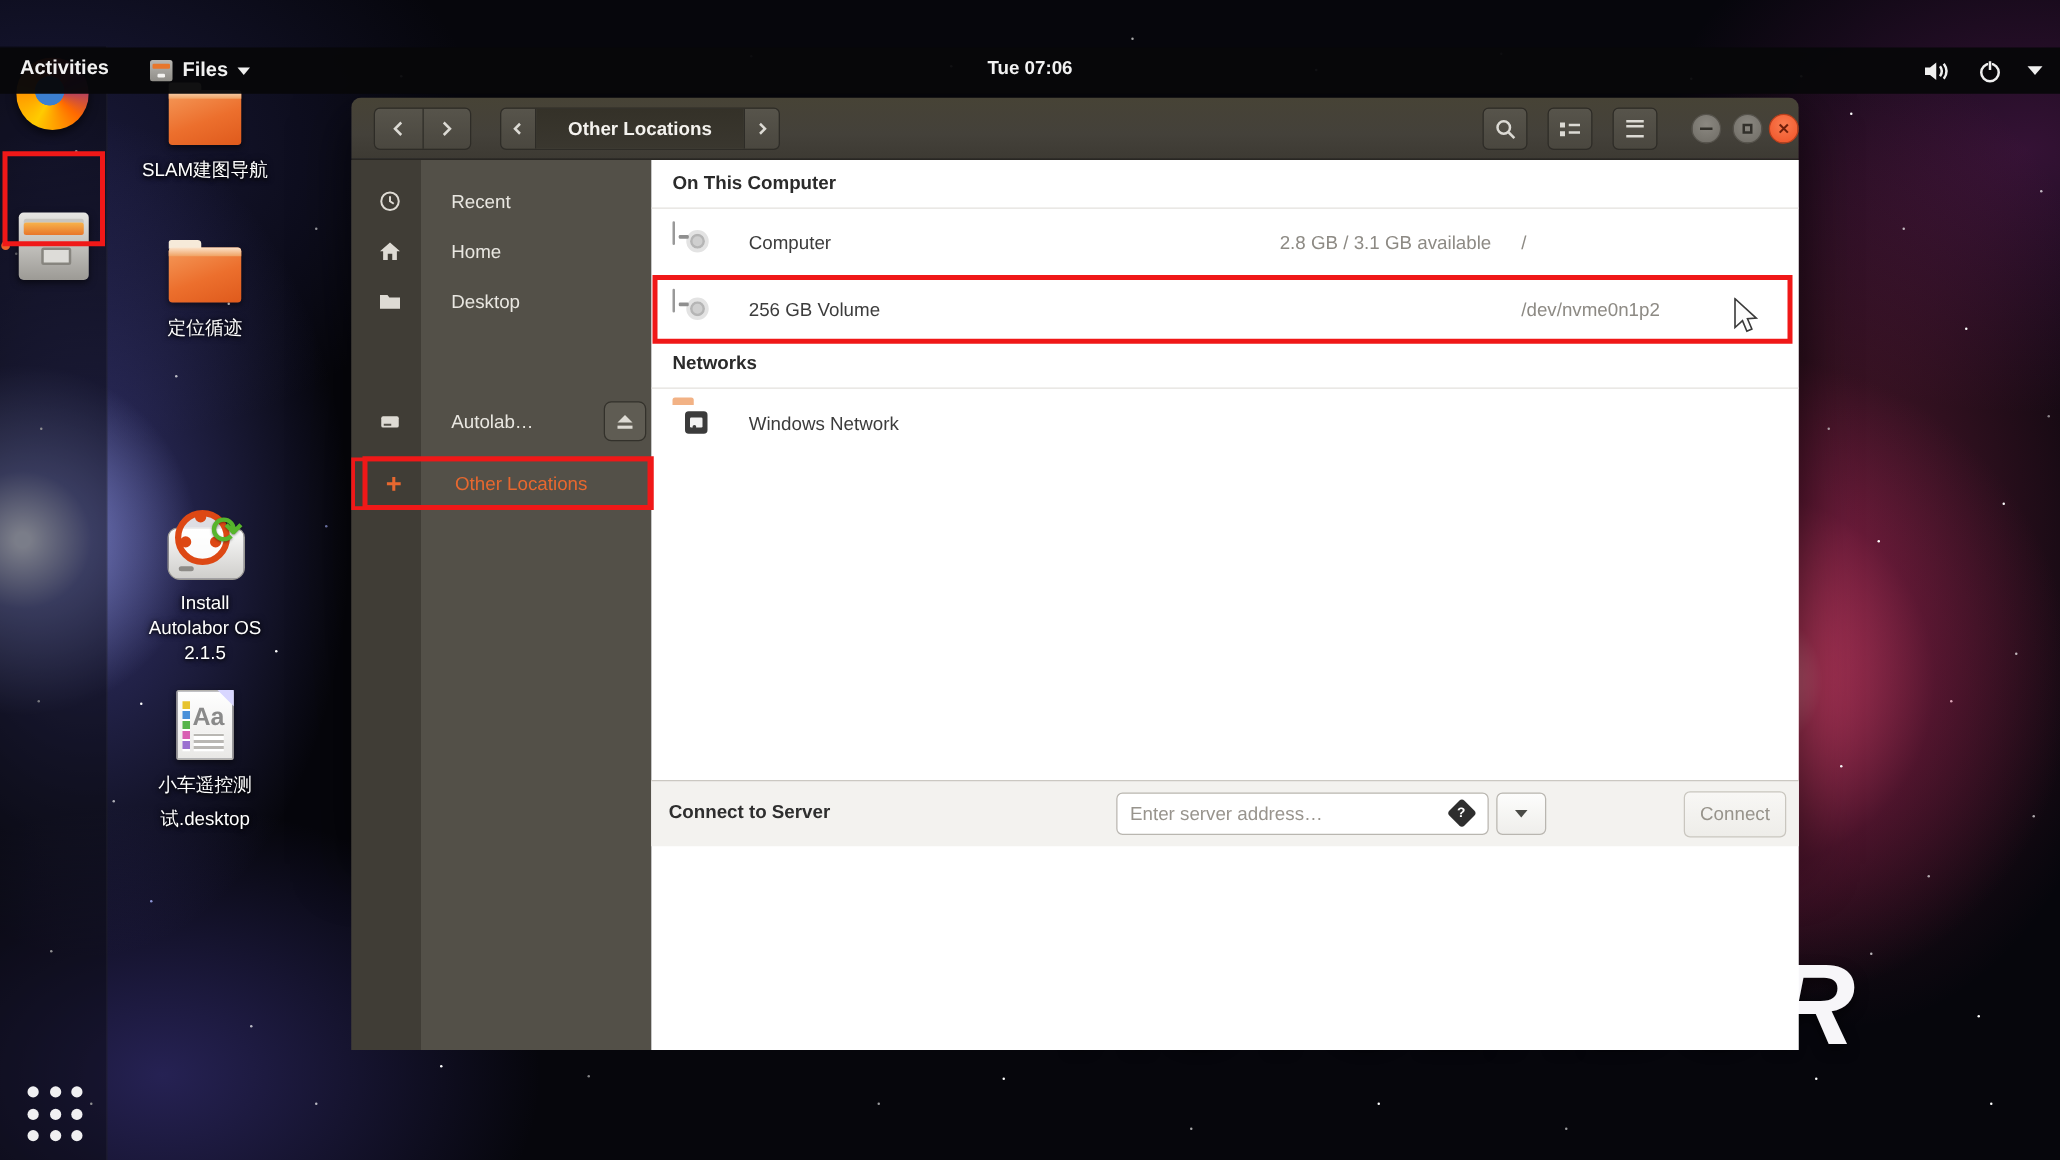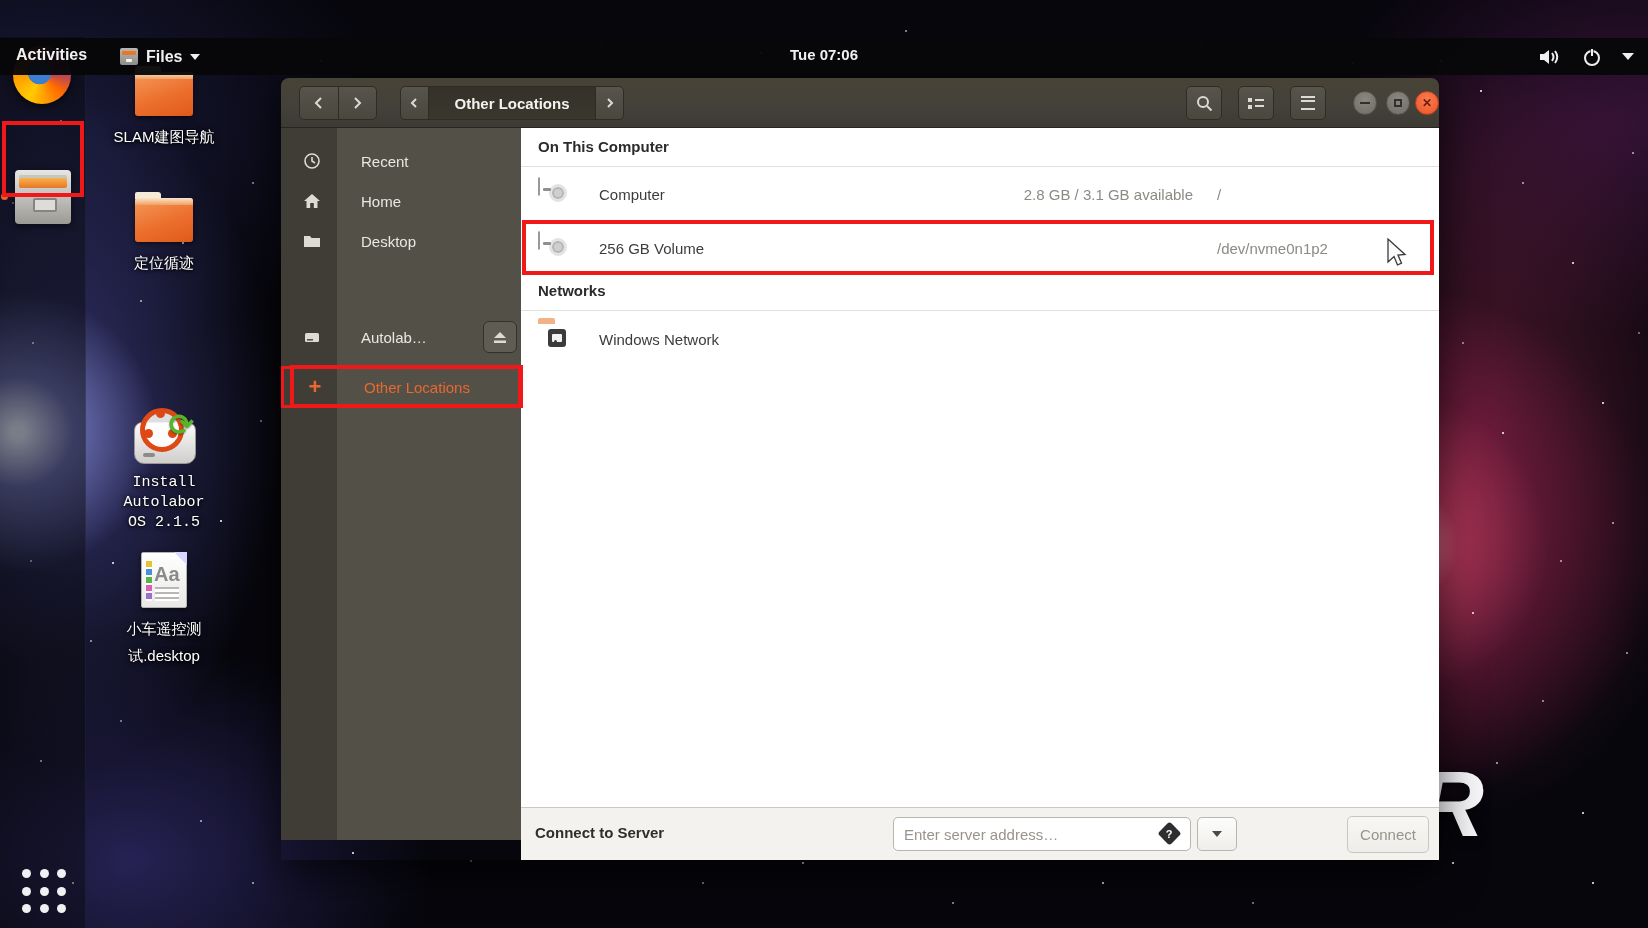--- a/index.html
+++ b/index.html
@@ -52,21 +52,21 @@
   .cab{width:56px;height:54px;margin:3px;background:linear-gradient(#e7e6e3,#9c9a95);border-radius:4px;position:relative;box-shadow:0 2px 6px rgba(0,0,0,.55);}
   .cab::before{content:'';position:absolute;left:4px;right:4px;top:8px;height:10px;background:linear-gradient(#f7b24a,#e8762b);border-radius:2px;box-shadow:0 -3px 0 #c7c5c0;}
   .cab::after{content:'';position:absolute;left:18px;width:20px;bottom:12px;height:10px;background:#dddcd8;border:2px solid #87857f;border-radius:2px;}
   .active-dot{position:absolute;left:1px;top:156px;width:7px;height:7px;border-radius:50%;background:#e8622a;}
   .appgrid{position:absolute;left:18px;top:828px;width:46px;height:46px;display:grid;grid-template-columns:repeat(3,1fr);gap:7px;padding:4px;}
   .appgrid i{width:9px;height:9px;border-radius:50%;background:#fdfdfd;opacity:.95;}
 
   
   .shortcut{position:absolute;left:112px;width:104px;text-align:center;z-index:2;}
   .shortcut-label{color:#fff;font-size:15px;line-height:27px;text-shadow:0 1px 3px rgba(0,0,0,.95),0 0 6px rgba(0,0,0,.8);margin-top:7px;word-break:break-word;}
-  .lh20 .shortcut-label{line-height:20px;font-family:Liberation Mono, monospace;}
+  .lh20 .shortcut-label{line-height:20px;}
   .folder{width:58px;height:44px;margin:0 auto;position:relative;border-radius:3px;
     background:linear-gradient(160deg,#f59a5a,#ec6f2d 55%,#df5a1c);box-shadow:0 2px 5px rgba(0,0,0,.5);}
   .folder::before{content:'';position:absolute;left:0;top:-6px;width:26px;height:7px;border-radius:2px 3px 0 0;background:#f6ead9;}
   .folder::after{content:'';position:absolute;left:0;right:0;top:0;height:7px;border-radius:3px 3px 0 0;background:linear-gradient(#fbe3cb,#f0a263);}
   .install-ic{width:64px;height:58px;margin:0 auto;position:relative;}
   .install-disc{position:absolute;left:2px;top:14px;width:60px;height:40px;background:linear-gradient(#fbfbfb,#cfcecb);border:1px solid #9a9894;border-radius:8px 8px 10px 10px;}
   .install-disc::after{content:'';position:absolute;left:8px;bottom:6px;width:12px;height:4px;background:#8d8b87;border-radius:2px;}
   .cof{position:absolute;left:8px;top:0;width:34px;height:34px;border:5px solid #dd4814;border-radius:50%;background:rgba(255,255,255,.85);}
   .cof::before{content:'';position:absolute;left:11px;top:-4px;width:9px;height:9px;background:#dd4814;border-radius:50%;box-shadow:-12px 20px 0 #dd4814,12px 20px 0 #dd4814;}
   .recycle{position:absolute;right:2px;top:2px;font-size:30px;line-height:30px;color:#57b52c;font-weight:bold;text-shadow:0 1px 2px rgba(0,0,0,.4);}
@@ -75,21 +75,21 @@
   .docfile .aa{position:absolute;left:12px;top:10px;font-size:20px;font-weight:bold;color:#8a8a8a;}
   .docfile .bars{position:absolute;left:4px;top:8px;width:6px;height:40px;
     background:linear-gradient(#e7c32f 0 6px,#fff 6px 8px,#4a90d9 8px 14px,#fff 14px 16px,#56b44a 16px 22px,#fff 22px 24px,#d95fb2 24px 30px,#fff 30px 32px,#9a6fd0 32px 38px,#fff 38px 40px);}
   .docfile .lines{position:absolute;left:13px;top:34px;width:24px;height:14px;
     background:repeating-linear-gradient(#b9b7b3 0 2px,#fff 2px 5px);}
 
   .watermark{position:absolute;left:858px;top:752px;z-index:2;font-size:92px;font-weight:bold;font-style:italic;
     letter-spacing:5px;color:#f7f6f9;text-shadow:0 4px 10px rgba(0,0,0,.55);white-space:nowrap;}
 
   
-  .window{position:absolute;left:281px;top:78px;width:1158px;height:782px;z-index:10;
+  .window{position:absolute;left:281px;top:78px;width:1158px;height:599px;z-index:10;
     border-radius:8px 8px 2px 2px;box-shadow:0 14px 44px rgba(0,0,0,.65);}
   .titlebar{position:absolute;left:0;top:0;width:100%;height:50px;border-radius:8px 8px 0 0;
     background:linear-gradient(#474336,#44413a 60%,#3d3a33);border-bottom:1px solid #282622;box-sizing:border-box;}
   .hbtn{position:absolute;top:8px;height:34px;background:linear-gradient(#57544b,#4a473f);border:1px solid #2e2c27;
     border-radius:5px;display:flex;align-items:center;justify-content:center;box-sizing:border-box;}
   .navgroup{left:18px;width:78px;}
   .navgroup .half{flex:1;height:100%;display:flex;align-items:center;justify-content:center;}
   .navgroup .half + .half{border-left:1px solid #2e2c27;}
   .pathwidget{left:119px;width:224px;padding:0;overflow:hidden;}
   .pathwidget .seg{height:100%;display:flex;align-items:center;justify-content:center;}

